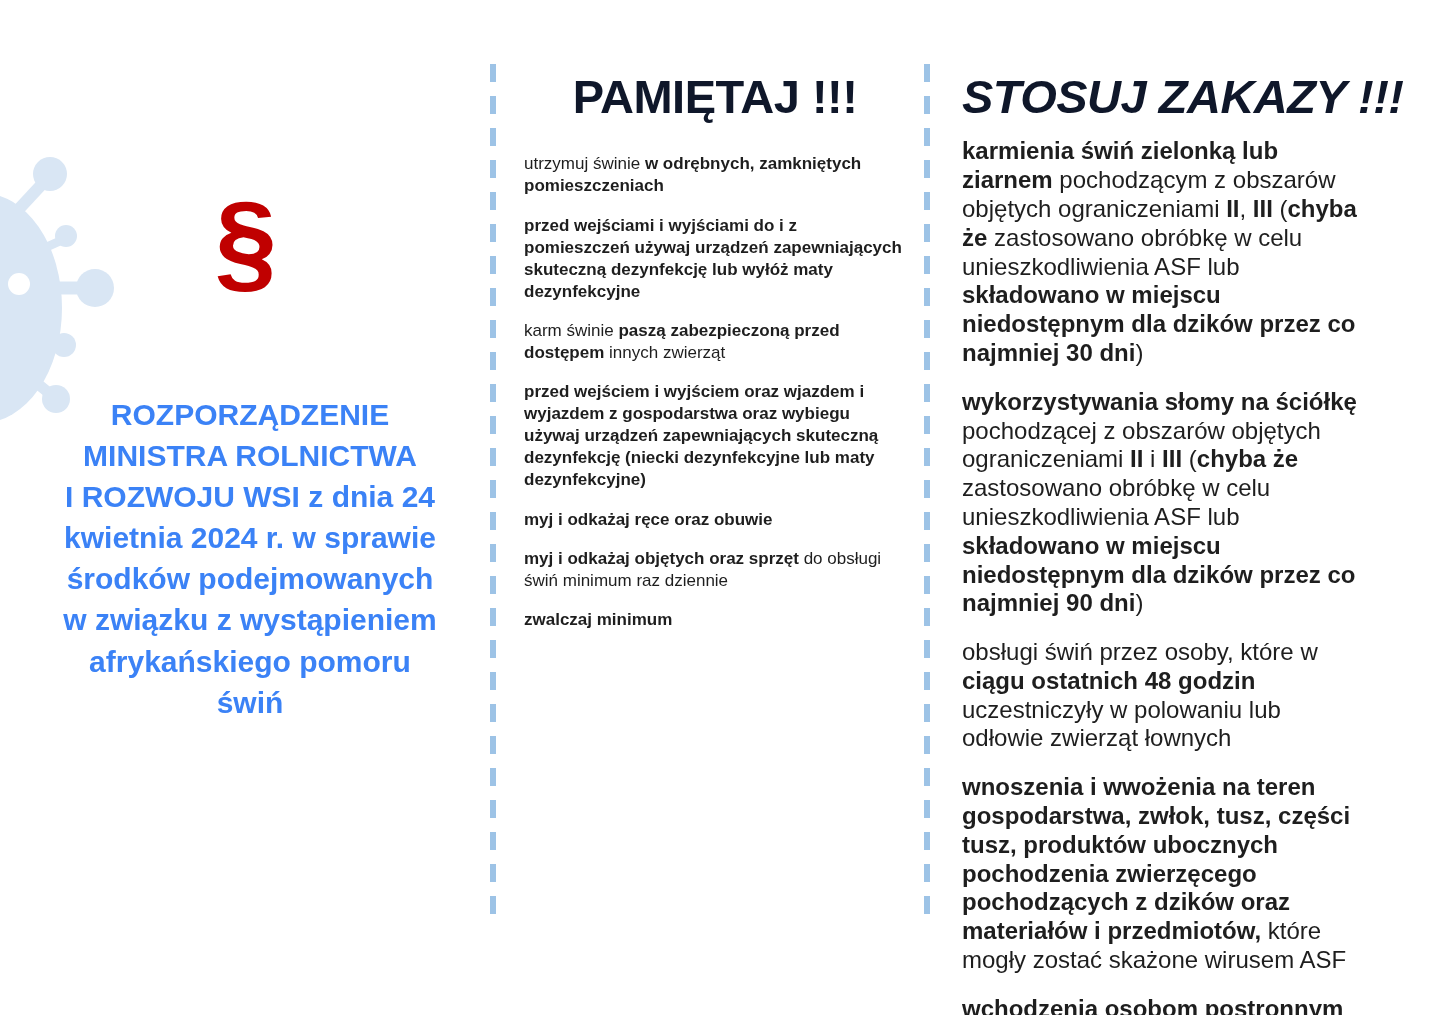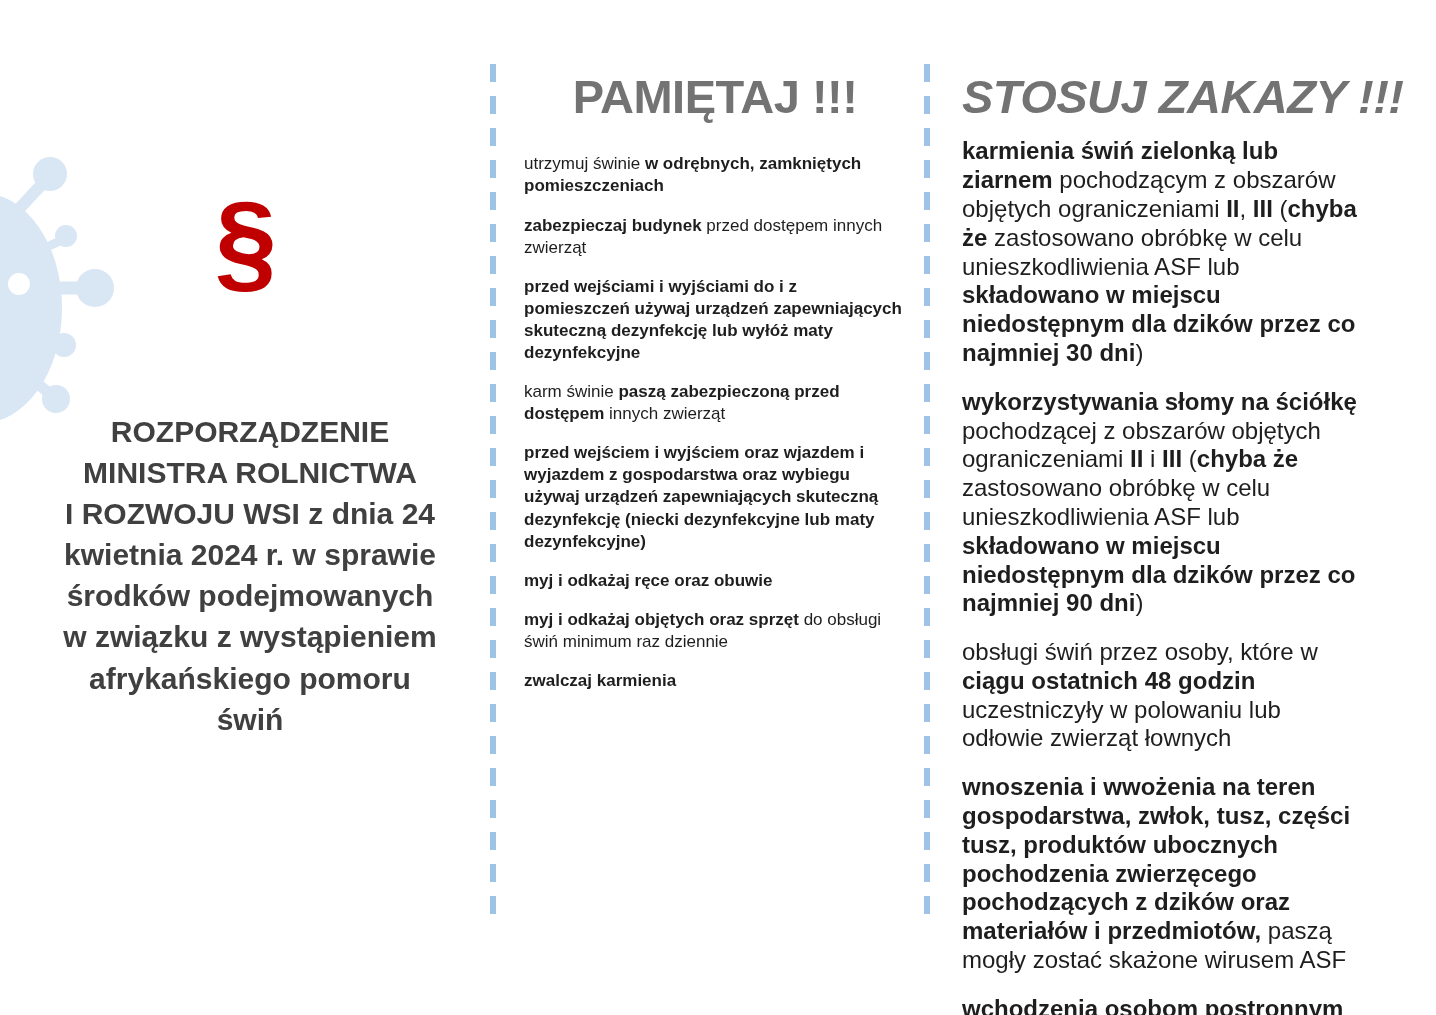--- a/index.html
+++ b/index.html
@@ -36,28 +36,28 @@
     left: 0;
     width: 100%;
     text-align: center;
     font-size: 112px;
     line-height: 1;
     font-weight: 700;
     color: #C00000;
   }
   .doc-title {
     position: absolute;
-    top: 411px;
+    top: 394px;
     left: 36px;
     width: 428px;
     text-align: center;
     font-size: 30px;
     line-height: 1.37;
     font-weight: 700;
-    color: #404040;
+    color: #3b82f6;
     white-space: pre-line;
   }
   .divider {
     position: absolute;
     top: 64px;
     width: 6px;
     height: 850px;
     background: repeating-linear-gradient(
       180deg,
       #9DC3E6 0px, #9DC3E6 18px,
@@ -77,21 +77,21 @@
   .right-col {
     left: 962px;
     width: 400px;
   }
   .col-header {
     margin: 0;
     text-align: center;
     font-size: 47px;
     line-height: 1.05;
     font-weight: 700;
-    color: #737373;
+    color: #0f172a;
     letter-spacing: -0.5px;
     white-space: nowrap;
   }
   .middle-col .col-header { margin-bottom: 32px; }
   .right-col  .col-header { margin-bottom: 16px; font-style: italic; }
   .item {
     margin: 0;
     font-weight: 400;
   }
   .middle-col .item {
@@ -138,34 +138,33 @@
 w związku z wystąpieniem
 afrykańskiego pomoru
 świń</div>
   </div>
 
   <div class="divider divider-1"></div>
 
   <div class="col middle-col">
     <h1 class="col-header">PAMIĘTAJ !!!</h1>
     <p class="item"><span>utrzymuj świnie </span><span class="bold">w odrębnych, zamkniętych pomieszczeniach</span></p>
-    <p class="item"><span class="bold">zabezpieczaj budynek</span><span> przed dostępem innych zwierząt</span></p>
     <p class="item"><span class="bold">przed wejściami i wyjściami do i z pomieszczeń używaj urządzeń zapewniających skuteczną dezynfekcję lub wyłóż maty dezynfekcyjne</span></p>
     <p class="item"><span>karm świnie </span><span class="bold">paszą zabezpieczoną przed dostępem</span><span> innych zwierząt</span></p>
     <p class="item"><span class="bold">przed wejściem i wyjściem oraz wjazdem i wyjazdem z gospodarstwa  oraz wybiegu używaj urządzeń zapewniających skuteczną dezynfekcję (niecki dezynfekcyjne lub maty dezynfekcyjne)</span></p>
     <p class="item"><span class="bold">myj i odkażaj ręce oraz obuwie</span></p>
     <p class="item"><span class="bold">myj i odkażaj objętych oraz sprzęt</span><span> do obsługi świń minimum raz dziennie</span></p>
-    <p class="item"><span class="bold">zwalczaj karmienia</span></p>
+    <p class="item"><span class="bold">zwalczaj minimum</span></p>
   </div>
 
   <div class="divider divider-2"></div>
 
   <div class="col right-col">
     <h1 class="col-header">STOSUJ ZAKAZY !!!</h1>
     <p class="item"><span class="bold">karmienia świń zielonką lub ziarnem</span><span> pochodzącym z obszarów objętych ograniczeniami </span><span class="bold">II</span><span>, </span><span class="bold">III</span><span> (</span><span class="bold">chyba że</span><span> zastosowano obróbkę w celu unieszkodliwienia ASF lub </span><span class="bold">składowano w miejscu niedostępnym dla dzików przez co najmniej 30 dni</span><span>)</span></p>
     <p class="item"><span class="bold">wykorzystywania słomy na ściółkę</span><span> pochodzącej z obszarów objętych ograniczeniami </span><span class="bold">II</span><span> i </span><span class="bold">III</span><span> (</span><span class="bold">chyba że</span><span> zastosowano obróbkę w celu unieszkodliwienia ASF lub </span><span class="bold">składowano w miejscu niedostępnym dla dzików przez co najmniej 90 dni</span><span>)</span></p>
     <p class="item"><span>obsługi świń przez osoby, które w </span><span class="bold">ciągu ostatnich 48 godzin</span><span> uczestniczyły w polowaniu lub odłowie zwierząt łownych</span></p>
-    <p class="item"><span class="bold">wnoszenia i wwożenia na teren gospodarstwa, zwłok, tusz, części tusz, produktów ubocznych pochodzenia zwierzęcego pochodzących z dzików oraz materiałów i przedmiotów,</span><span> paszą mogły zostać skażone wirusem ASF</span></p>
+    <p class="item"><span class="bold">wnoszenia i wwożenia na teren gospodarstwa, zwłok, tusz, części tusz, produktów ubocznych pochodzenia zwierzęcego pochodzących z dzików oraz materiałów i przedmiotów,</span><span> które mogły zostać skażone wirusem ASF</span></p>
     <p class="item"><span class="bold">wchodzenia osobom postronnym do budynków, w których są utrzymywane świnie</span></p>
     <p class="item"><span class="bold">pożyczania obszarów do obsługi świń do innych gospodarstw</span></p>
   </div>
 
 </div>
 
 </body></html>

